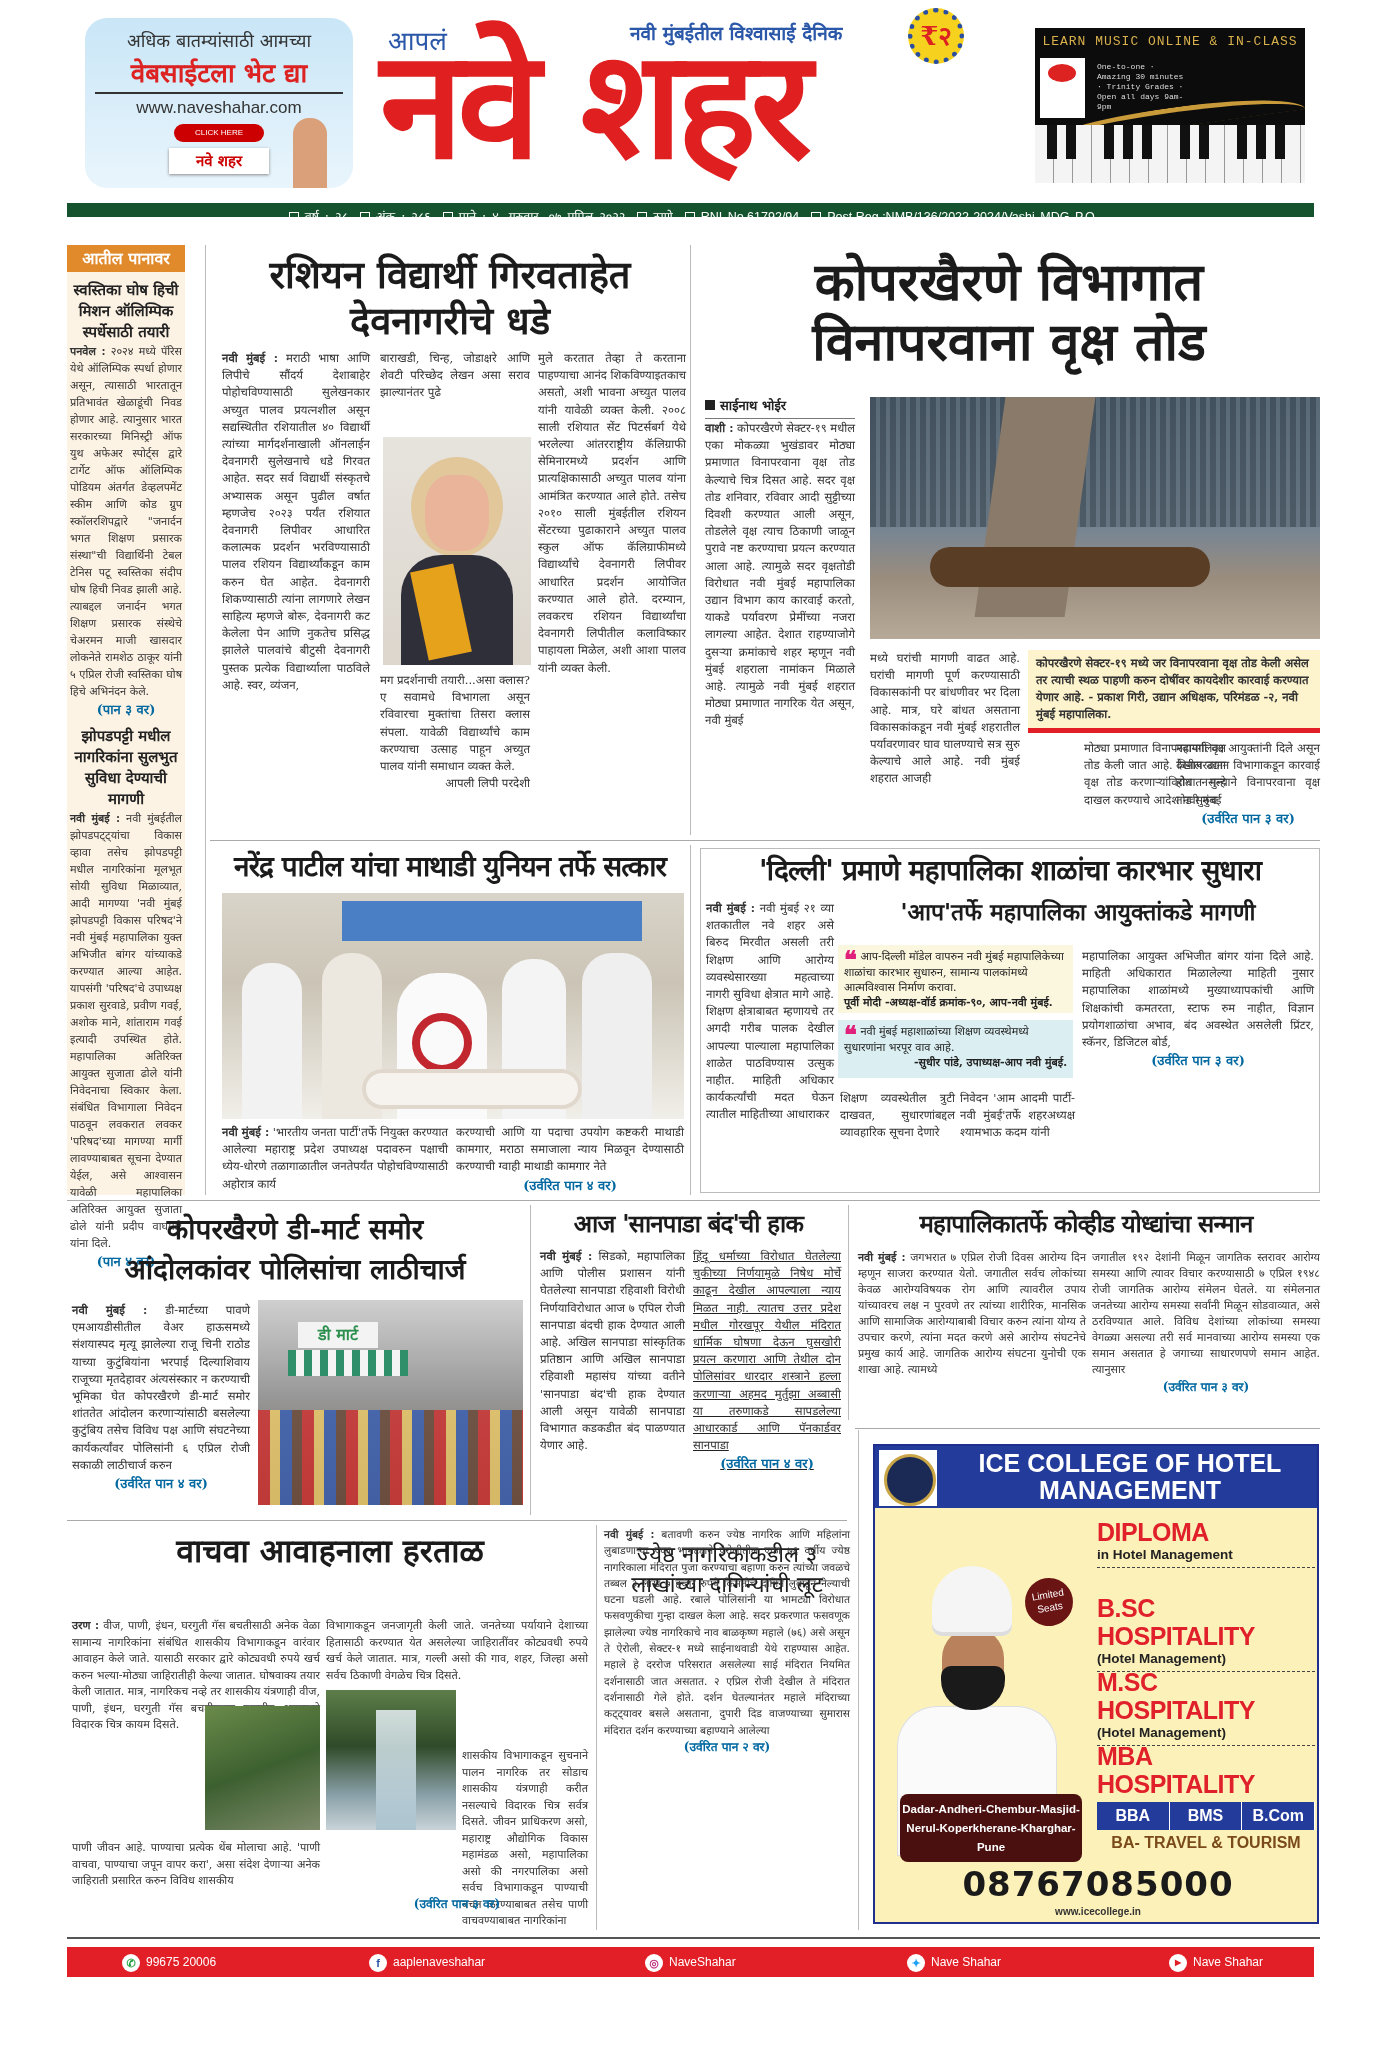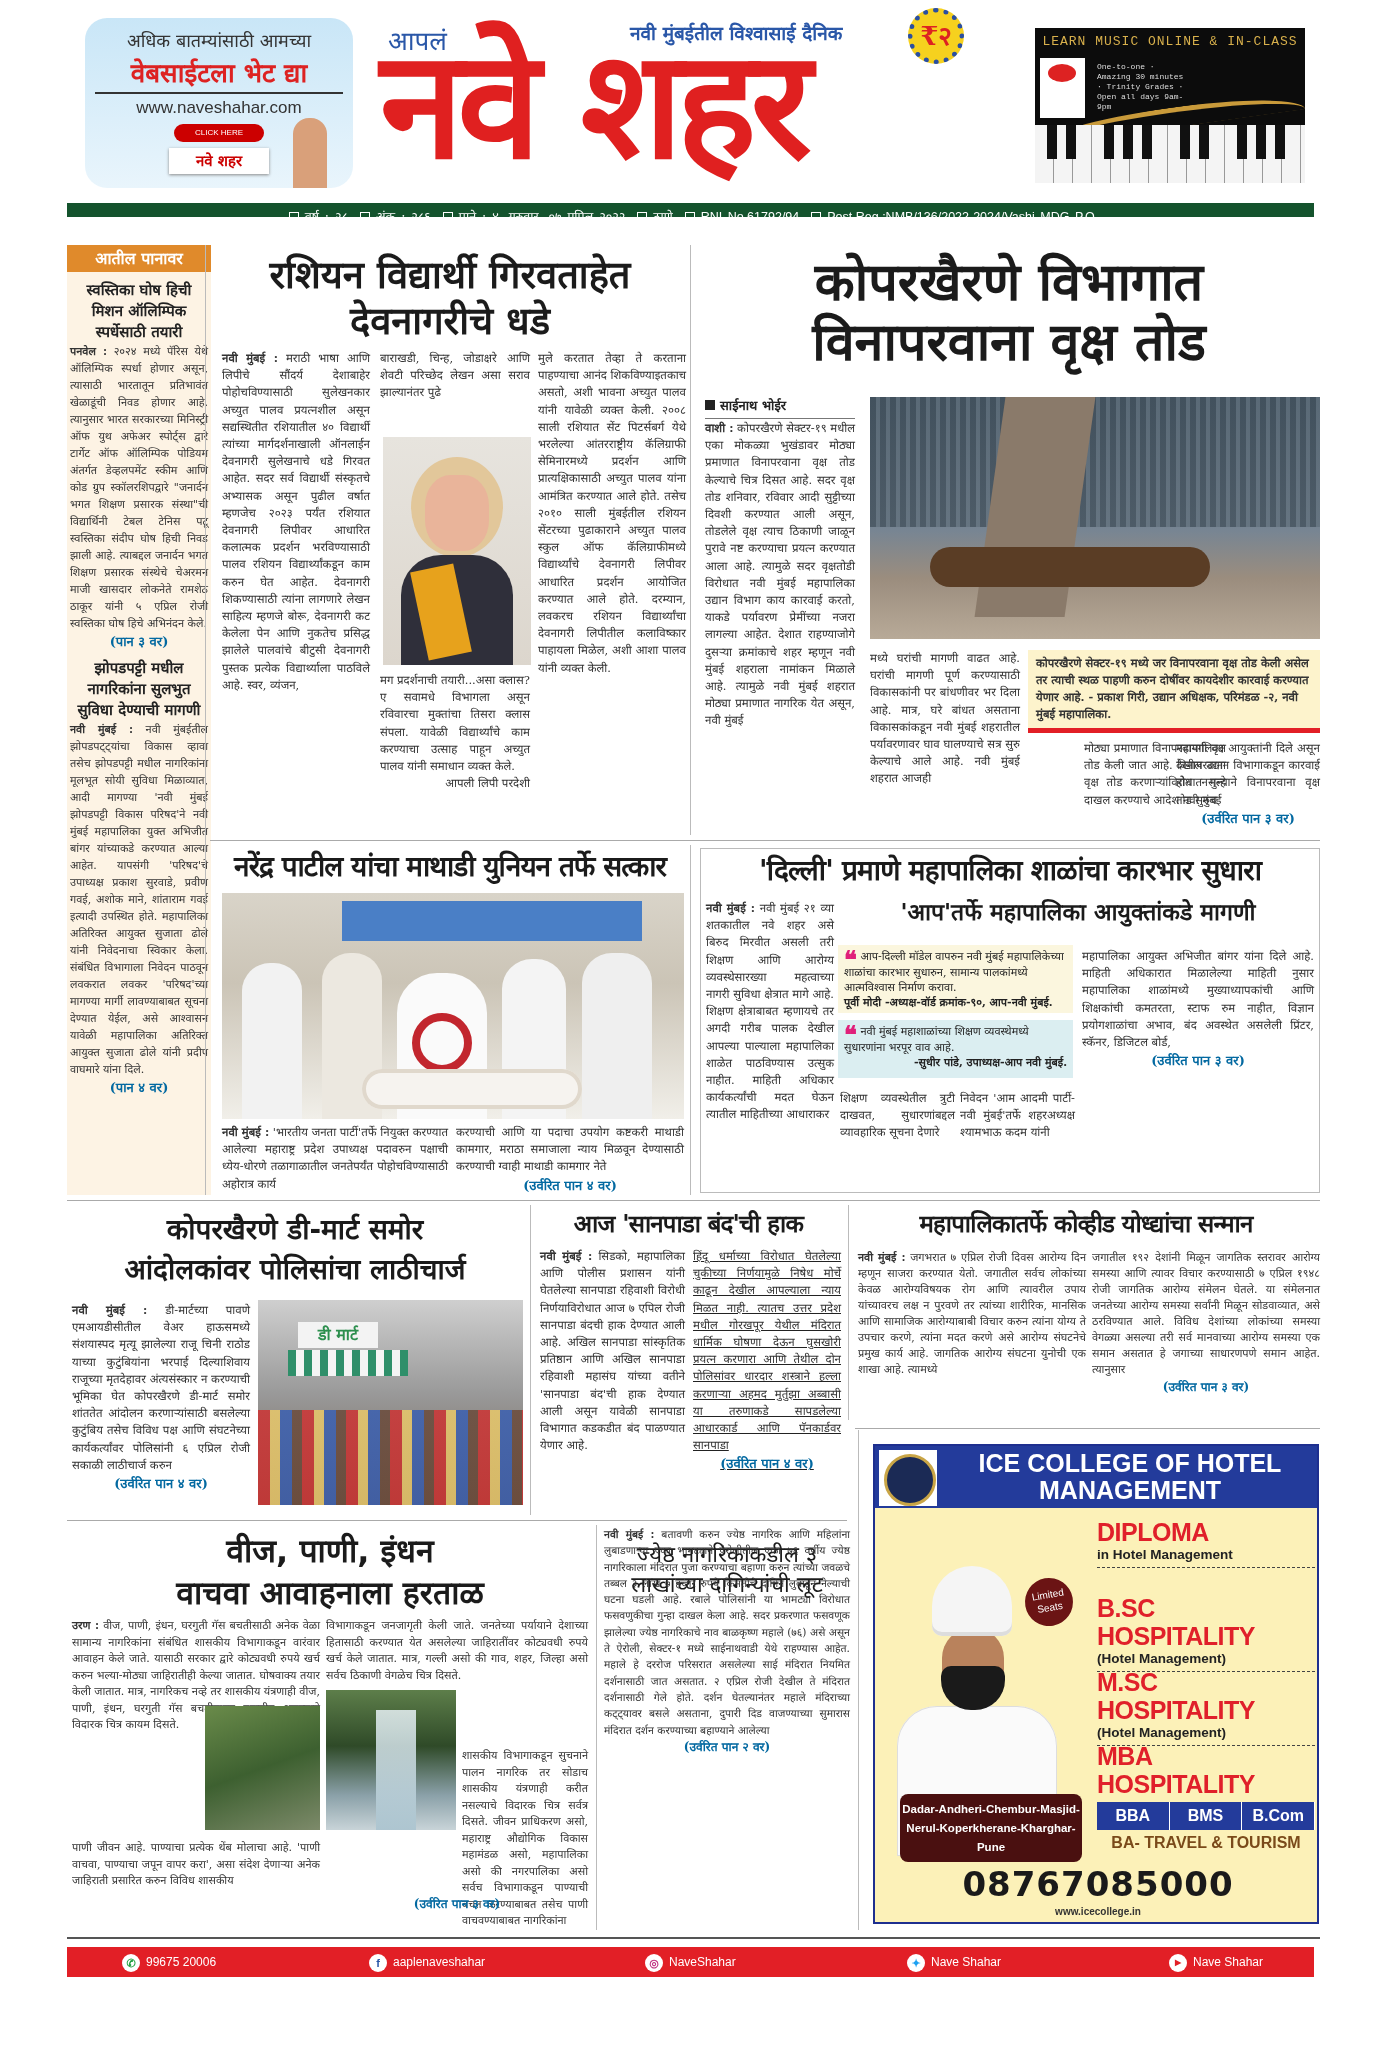--- a/index.html
+++ b/index.html
@@ -43,21 +43,21 @@
   #music-ad .gold { position: absolute; left: 0; top: 80px; width: 270px; height: 20px; border-top: 5px solid #c99a3a;
     border-radius: 50% 50% 0 0 / 100% 100% 0 0; transform: rotate(-8deg); }
   #music-ad .logo { position: absolute; left: 5px; top: 30px; width: 45px; height: 60px; background: #fff; }
   #music-ad .logo::after { content:""; position:absolute; left:8px; top:6px; width:28px; height:18px; background:#d22; border-radius:50%; }
 
   #dateline { left: 67px; top: 203px; width: 1247px; height: 14px; background: #14532d; color: #fff;
     font-size: 12.5px; line-height: 27px; text-align: center; word-spacing: 2px; }
   #dateline .bx { display:inline-block; width:10px; height:10px; border:1.5px solid #fff; margin: 0 6px; vertical-align: -1px; }
 
   
-  #sidebar { left: 67px; top: 245px; width: 144px; height: 950px; background: #fdf3e4; }
+  #sidebar { left: 67px; top: 245px; width: 118px; height: 950px; background: #fdf3e4; }
   #sidebar-head { background: #e08a2b; color: #fff; text-align: center; font-size: 16px; font-weight: bold; height: 27px; line-height: 27px; }
   #sidebar .st { font-size: 15px; font-weight: bold; text-align: center; line-height: 21px; margin-top: 8px; padding: 0 2px; }
   #sidebar p.body { font-size: 11px; line-height: 17px; padding: 0 3px; }
 
   
   #footer { left: 67px; top: 1947px; width: 1247px; height: 30px; background: #e21f26; color: #fff; font-family: "Liberation Sans", sans-serif; font-size: 12px; }
   #footer .it { position: absolute; top: 0; height: 30px; line-height: 30px; }
   #footer .ic { display:inline-block; width:18px; height:18px; border-radius:50%; background:#fff; vertical-align:middle; margin-right:6px; position: relative; }
   #footer .ic::after { position:absolute; left:0; top:0; width:18px; height:18px; text-align:center; line-height:18px; font-size:11px; font-weight:bold; }
   #footer .wa::after { content:"✆"; color:#25a244; }
@@ -275,21 +275,20 @@
   <p class="body" style="font-size:11px;line-height:16px;"><b>नवी मुंबई :</b> <span>जगभरात ७ एप्रिल रोजी दिवस आरोग्य दिन म्हणून साजरा करण्यात येतो. जगातील सर्वच लोकांच्या केवळ आरोग्यविषयक रोग आणि त्यावरील उपाय यांच्यावरच लक्ष न पुरवणे तर त्यांच्या शारीरिक, मानसिक आणि सामाजिक आरोग्याबाबी विचार करुन त्यांना योग्य ते उपचार करणे, त्यांना मदत करणे असे आरोग्य संघटनेचे प्रमुख कार्य आहे. जागतिक आरोग्य संघटना युनोची एक शाखा आहे. त्यामध्ये</span></p>
 </div>
 <div class="abs" style="left:1092px;top:1250px;width:228px;">
   <p class="body" style="font-size:11px;line-height:16px;">जगातील १९२ देशांनी मिळून जागतिक स्तरावर आरोग्य समस्या आणि त्यावर विचार करण्यासाठी ७ एप्रिल १९४८ रोजी जागतिक आरोग्य संमेलन घेतले. या संमेलनात जनतेच्या आरोग्य समस्या सर्वांनी मिळून सोडवाव्यात, असे ठरविण्यात आले. विविध देशांच्या लोकांच्या समस्या वेगळ्या असल्या तरी सर्व मानवाच्या आरोग्य समस्या एक समान असतात हे जगाच्या साधारणपणे समान आहेत. त्यानुसार</p>
   <div class="cont" style="font-size:12px;">(उर्वरित पान ३ वर)</div>
 </div>
 <div class="rule-h" style="left:855px;top:1428px;width:465px;"></div>
 <div class="rule-h" style="left:67px;top:1520px;width:780px;"></div>
 
 <div class="abs hl" style="left:70px;top:1530px;width:520px;font-size:32px;line-height:42px;font-family:'DejaVu Sans',sans-serif;">
-  <div>वीज, पाणी, इंधन</div>
   <div>वाचवा आवाहनाला हरताळ</div>
 </div>
 <div class="abs" style="left:72px;top:1618px;width:248px;">
   <p class="body" style="font-size:11px;line-height:16.5px;"><b>उरण :</b> <span>वीज, पाणी, इंधन, घरगुती गॅस बचतीसाठी अनेक वेळा सामान्य नागरिकांना संबंधित शासकीय विभागाकडून वारंवार आवाहन केले जाते. यासाठी सरकार द्वारे कोट्यवधी रुपये खर्च करुन भल्या-मोठ्या जाहिरातीही केल्या जातात. घोषवाक्य तयार केली जातात. मात्र, नागरिकच नव्हे तर शासकीय यंत्रणाही वीज, पाणी, इंधन, घरगुती गॅस बचतीबाबत उदासीन असल्याचे विदारक चित्र कायम दिसते.</span></p>
 </div>
 <div class="photo" style="left:205px;top:1706px;width:115px;height:124px;background:linear-gradient(160deg,#6a8b4a 0%,#3d6030 50%,#7d8a6a 100%);"></div>
 <div class="abs" style="left:326px;top:1618px;width:262px;">
   <p class="body" style="font-size:11px;line-height:16.5px;">विभागाकडून जनजागृती केली जाते. जनतेच्या पर्यायाने देशाच्या हितासाठी करण्यात येत असलेल्या जाहिरातींवर कोट्यवधी रुपये खर्च केले जातात. मात्र, गल्ली असो की गाव, शहर, जिल्हा असो सर्वच ठिकाणी वेगळेच चित्र दिसते.</p>
 </div>
 <div class="photo" style="left:326px;top:1690px;width:130px;height:140px;background:linear-gradient(180deg,#5d7e4a 0%,#2f4a28 40%,#8aa0a8 75%,#c8d4d8 100%);">

